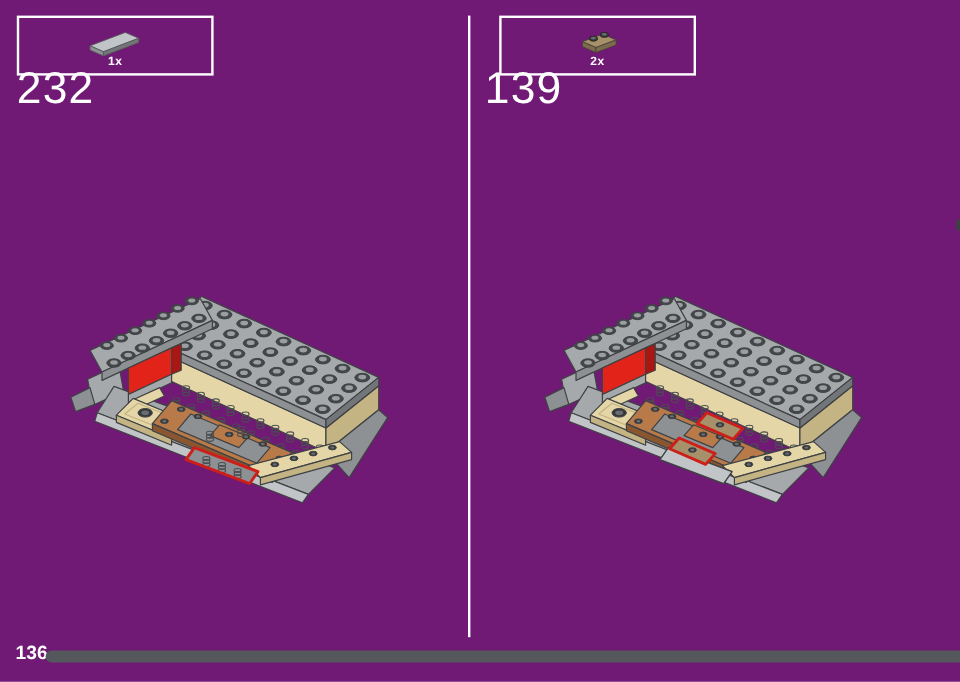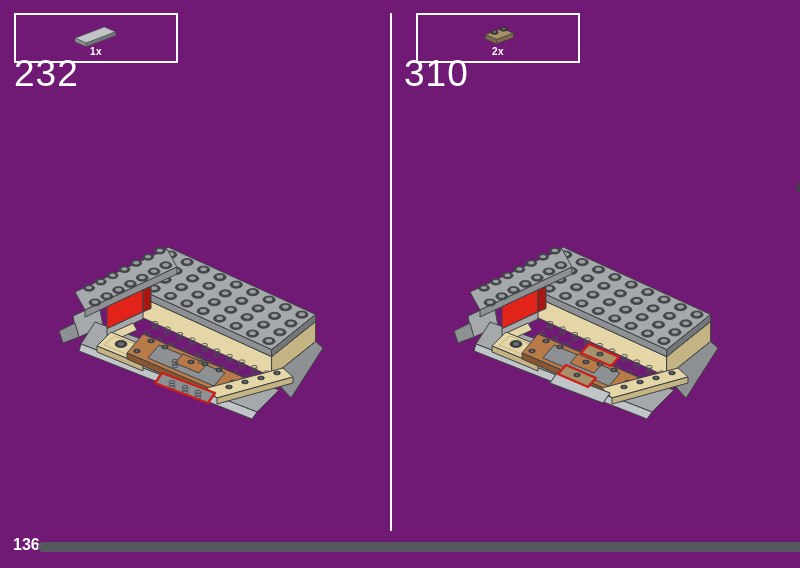--- a/index.html
+++ b/index.html
@@ -286,21 +286,21 @@
           <polygon points="32,21 56,12 72,19 48,28" fill="#a6916b" stroke="#4a4235" stroke-width="1" stroke-linejoin="round"></polygon>
           <polygon points="32,21 48,28 48,34 32,27" fill="#7c6b4e" stroke="#4a4235" stroke-width="1" stroke-linejoin="round"></polygon>
           <polygon points="48,28 72,19 72,25 48,34" fill="#7c6b4e" stroke="#4a4235" stroke-width="1" stroke-linejoin="round"></polygon>
           <ellipse cx="45" cy="17.5" rx="5" ry="2.9" fill="#35383a" stroke="#26231d" stroke-width="1"></ellipse>
           <ellipse cx="45" cy="16.8" rx="3" ry="1.7" fill="#6a6d70" stroke="none" stroke-width="0"></ellipse>
           <ellipse cx="58" cy="13" rx="5" ry="2.9" fill="#35383a" stroke="#26231d" stroke-width="1"></ellipse>
           <ellipse cx="58" cy="12.3" rx="3" ry="1.7" fill="#6a6d70" stroke="none" stroke-width="0"></ellipse>
         </svg>
       <div class="qty">2x</div>
     </div>
-    <div class="step-number right">310</div>
+    <div class="step-number right">139</div>
     <svg id="model-1" class="model right" viewBox="0 0 270 190">
         <polygon points="18,86 44,74 48,96 22,108" fill="#a6a9ab" stroke="#3f4245" stroke-width="1" stroke-linejoin="round"></polygon>
         <polygon points="4,101 20,93 24,107 8,113" fill="#8e9193" stroke="#3f4245" stroke-width="1" stroke-linejoin="round"></polygon>
         <polygon points="40,92 224,160 202,182 26,114" fill="#a6a9ab" stroke="#3f4245" stroke-width="1" stroke-linejoin="round"></polygon>
         <polygon points="26,114 202,182 197,189 24,121" fill="#c2c5c7" stroke="#3f4245" stroke-width="1" stroke-linejoin="round"></polygon>
         <polygon points="69,59.2 216.60000000000002,126.7 216.60000000000002,146.7 69,79.2" fill="#e5d6a7" stroke="#3f4245" stroke-width="1" stroke-linejoin="round"></polygon>
         <polygon points="260.6,91.5 216.60000000000002,126.7 216.60000000000002,146.7 260.6,111.5" fill="#c4b383" stroke="#3f4245" stroke-width="1" stroke-linejoin="round"></polygon>
         <polygon points="113,17 260.6,84.5 216.60000000000002,119.7 69,52.2" fill="#a6a9ab" stroke="#3f4245" stroke-width="1" stroke-linejoin="round"></polygon>
         <polygon points="69,52.2 216.60000000000002,119.7 216.60000000000002,126.7 69,59.2" fill="#8e9193" stroke="#3f4245" stroke-width="1" stroke-linejoin="round"></polygon>
         <polygon points="260.6,84.5 216.60000000000002,119.7 216.60000000000002,126.7 260.6,91.5" fill="#737678" stroke="#3f4245" stroke-width="1" stroke-linejoin="round"></polygon>

